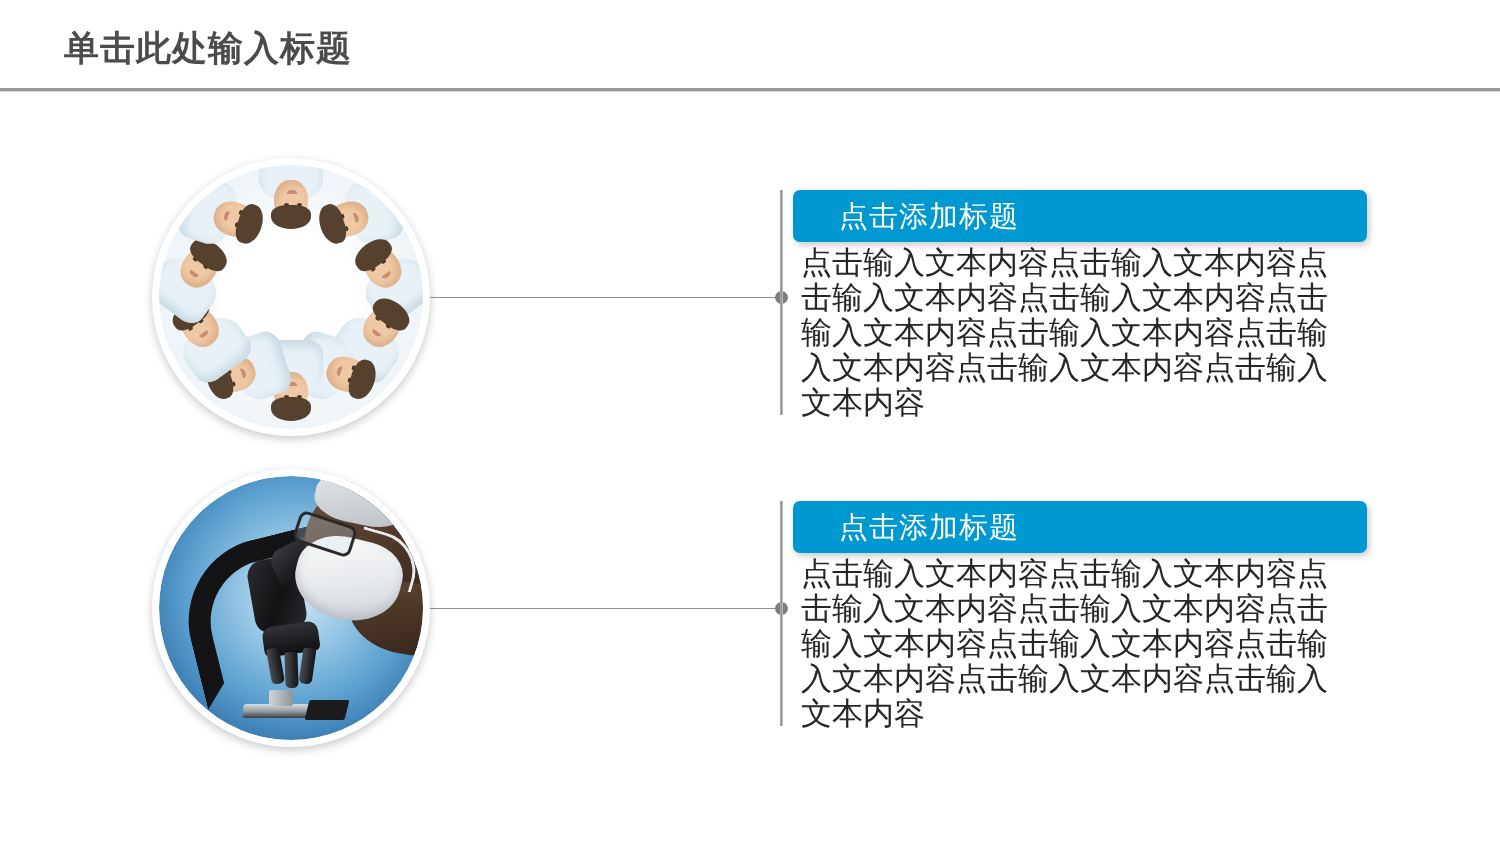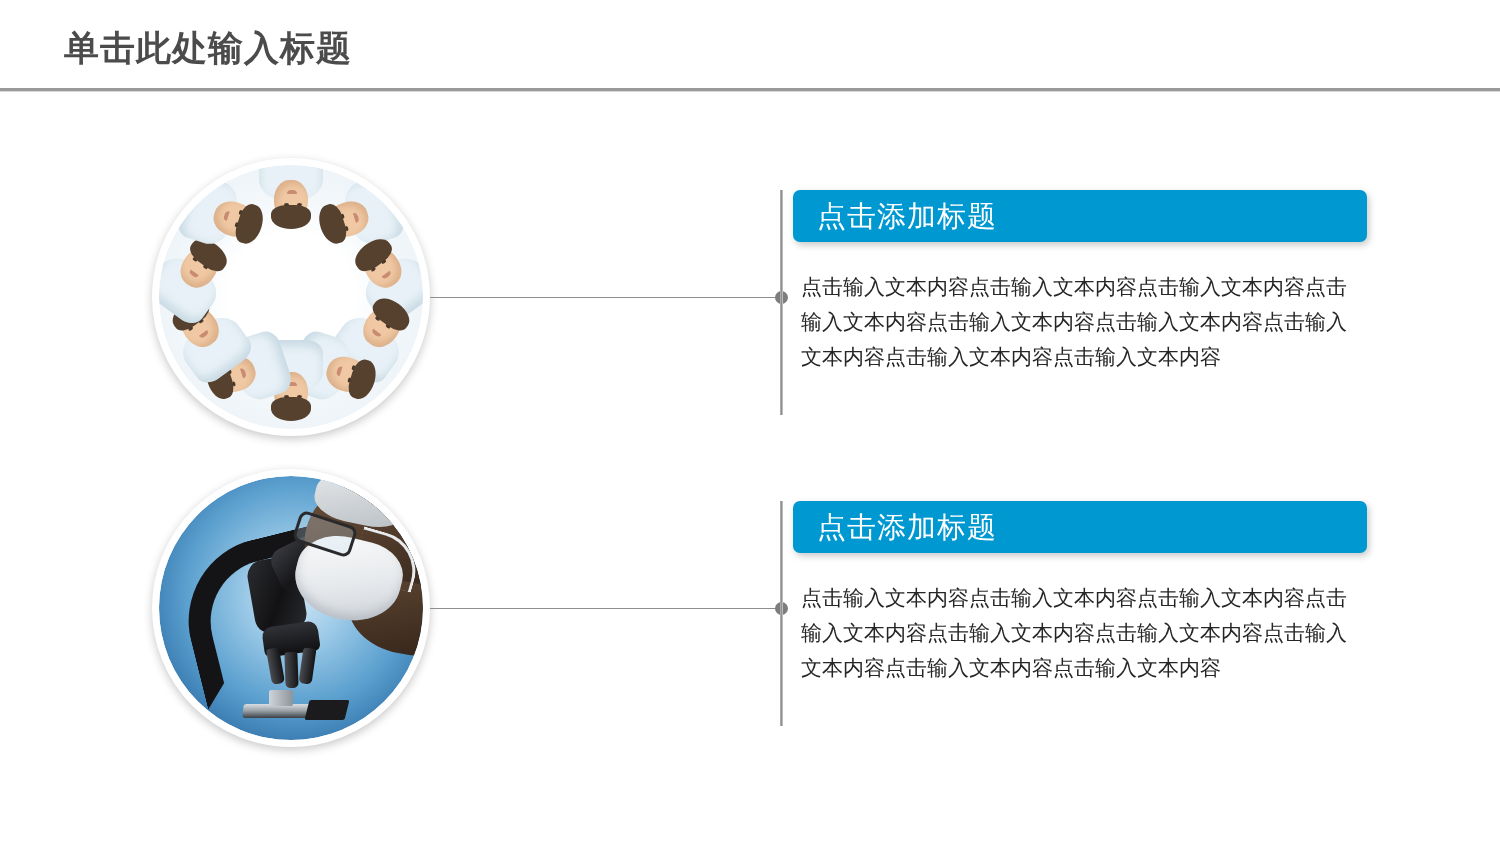--- a/index.html
+++ b/index.html
@@ -326,32 +326,32 @@
   }
   .banner {
     width: 574px;
     height: 52px;
     background: #0098d1;
     border-radius: 7px;
     box-shadow: 2px 3px 7px rgba(0,0,0,0.22);
     display: flex;
     align-items: center;
     box-sizing: border-box;
-    padding-left: 24px;
+    padding-left: 46px;
   }
   .banner-title {
     color: #ffffff;
     font-size: 29px;
     line-height: 1;
     letter-spacing: 1px;
   }
   .body-text {
-    margin-top: 27px;
+    margin-top: 3px;
     padding-left: 8px;
-    font-size: 21px;
+    font-size: 31px;
     line-height: 35px;
     color: #262626;
     width: 556px;
     letter-spacing: 0px;
     word-break: break-all;
   }
 </style>
 </head>
 <body>
 

